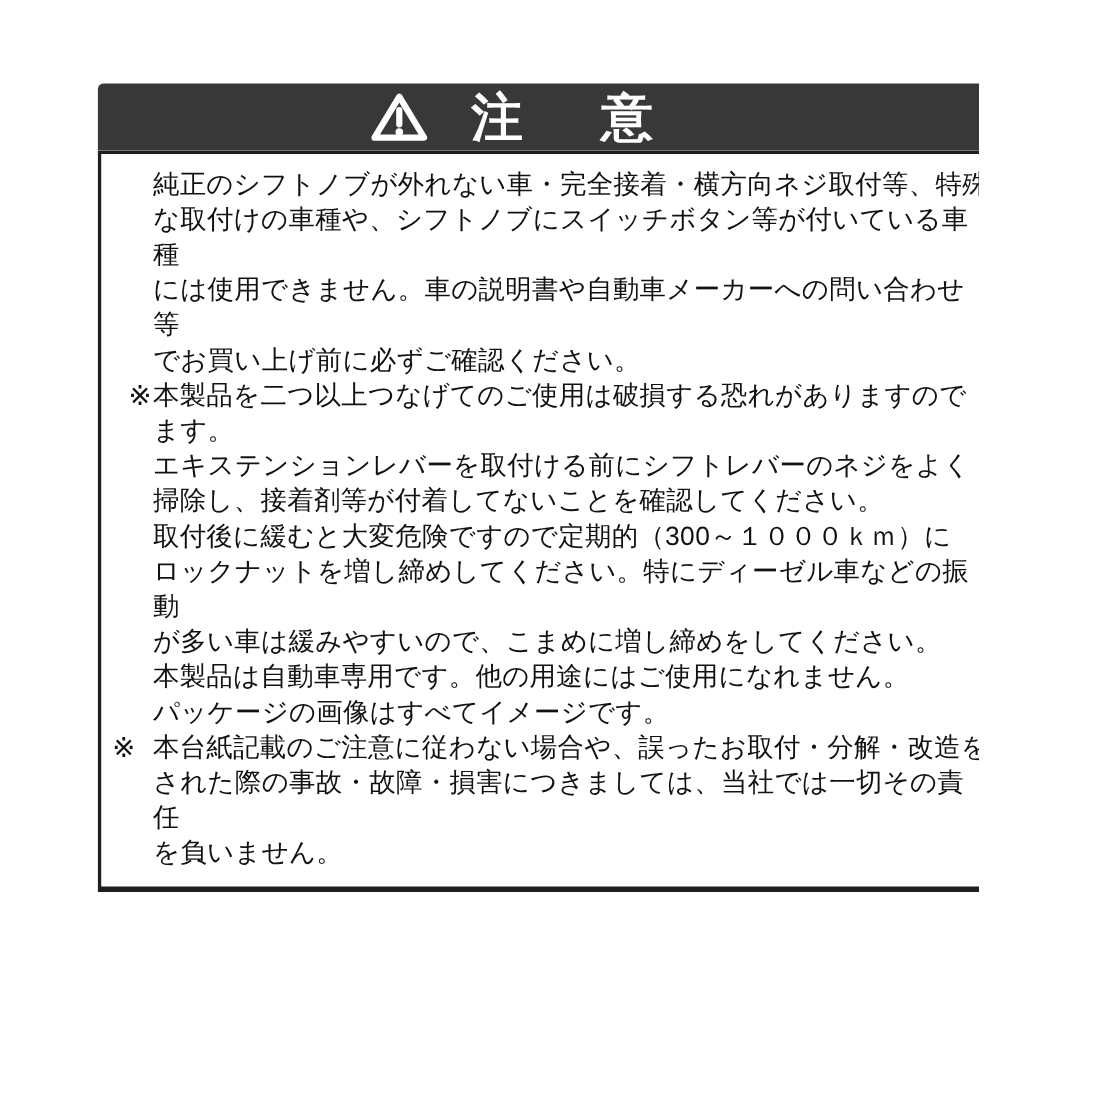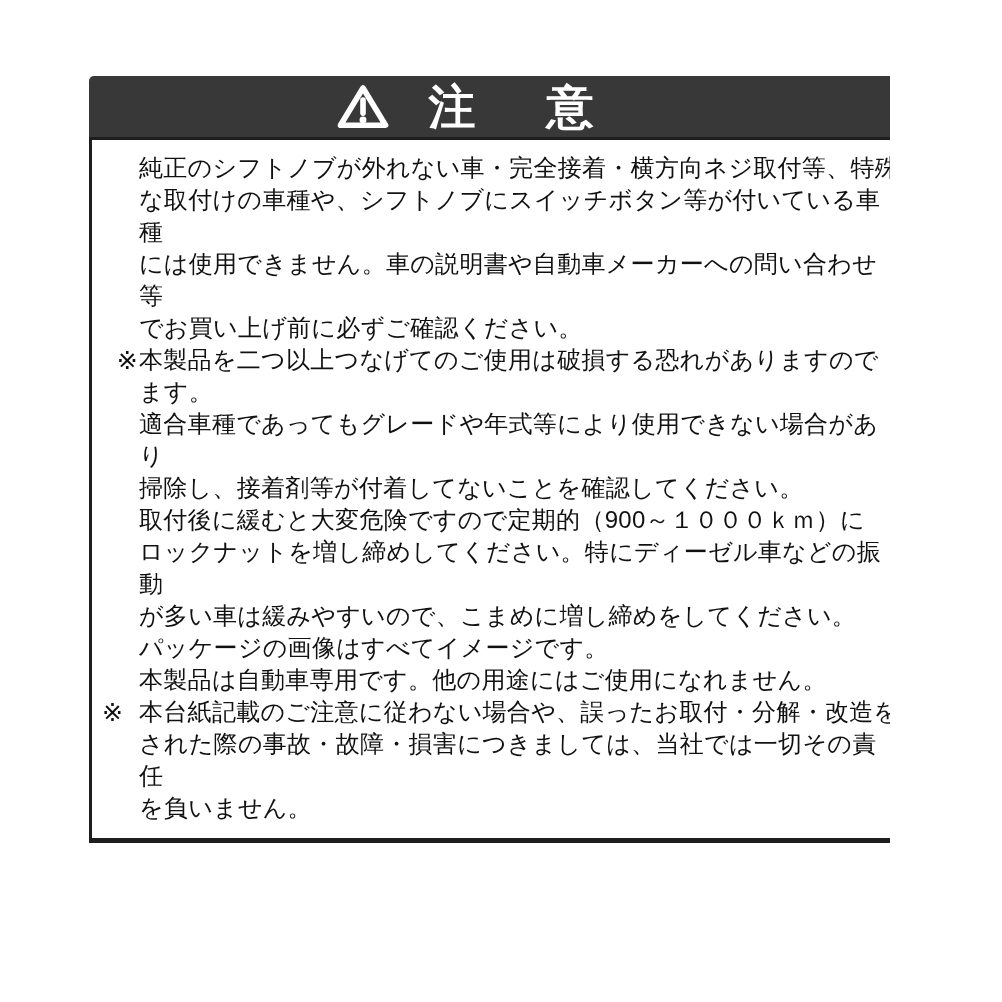--- a/index.html
+++ b/index.html
@@ -116,42 +116,42 @@
       </div>
 
       <div class="item">
         <span class="marker ref tight">※</span>
         <div class="item-text">本製品を二つ以上つなげてのご使用は破損する恐れがありますので
 ます。</div>
       </div>
 
       <div class="item">
         <span class="marker"><i class="dot"></i></span>
-        <div class="item-text">適合車種であってもグレードや年式等により使用できない場合があり
+        <div class="item-text">エキステンションレバーを取付ける前にシフトレバーのネジをよく
 掃除し、接着剤等が付着してないことを確認してください。</div>
       </div>
 
 
 
       <div class="item">
         <span class="marker"><i class="dot"></i></span>
-        <div class="item-text">取付後に緩むと大変危険ですので定期的（900～１０００ｋｍ）に
+        <div class="item-text">取付後に緩むと大変危険ですので定期的（300～１０００ｋｍ）に
 ロックナットを増し締めしてください。特にディーゼル車などの振動
 が多い車は緩みやすいので、こまめに増し締めをしてください。</div>
       </div>
 
 
       <div class="item">
         <span class="marker"><i class="dot"></i></span>
-        <div class="item-text">パッケージの画像はすべてイメージです。</div>
+        <div class="item-text">本製品は自動車専用です。他の用途にはご使用になれません。</div>
       </div>
 
       <div class="item">
         <span class="marker"><i class="dot"></i></span>
-        <div class="item-text">本製品は自動車専用です。他の用途にはご使用になれません。</div>
+        <div class="item-text">パッケージの画像はすべてイメージです。</div>
       </div>
 
       <div class="item">
         <span class="marker ref">※</span>
         <div class="item-text">本台紙記載のご注意に従わない場合や、誤ったお取付・分解・改造を
 された際の事故・故障・損害につきましては、当社では一切その責任
 を負いません。</div>
       </div>
 
     </div>

